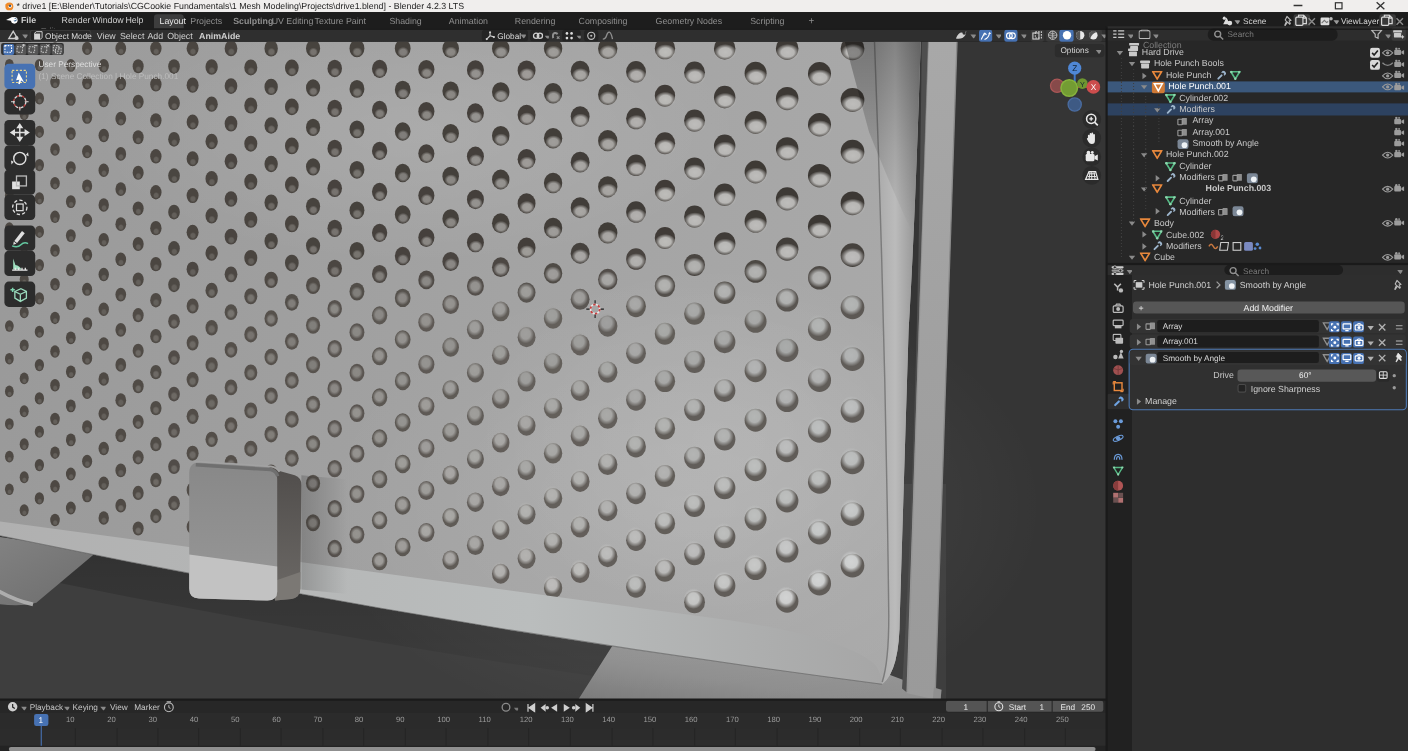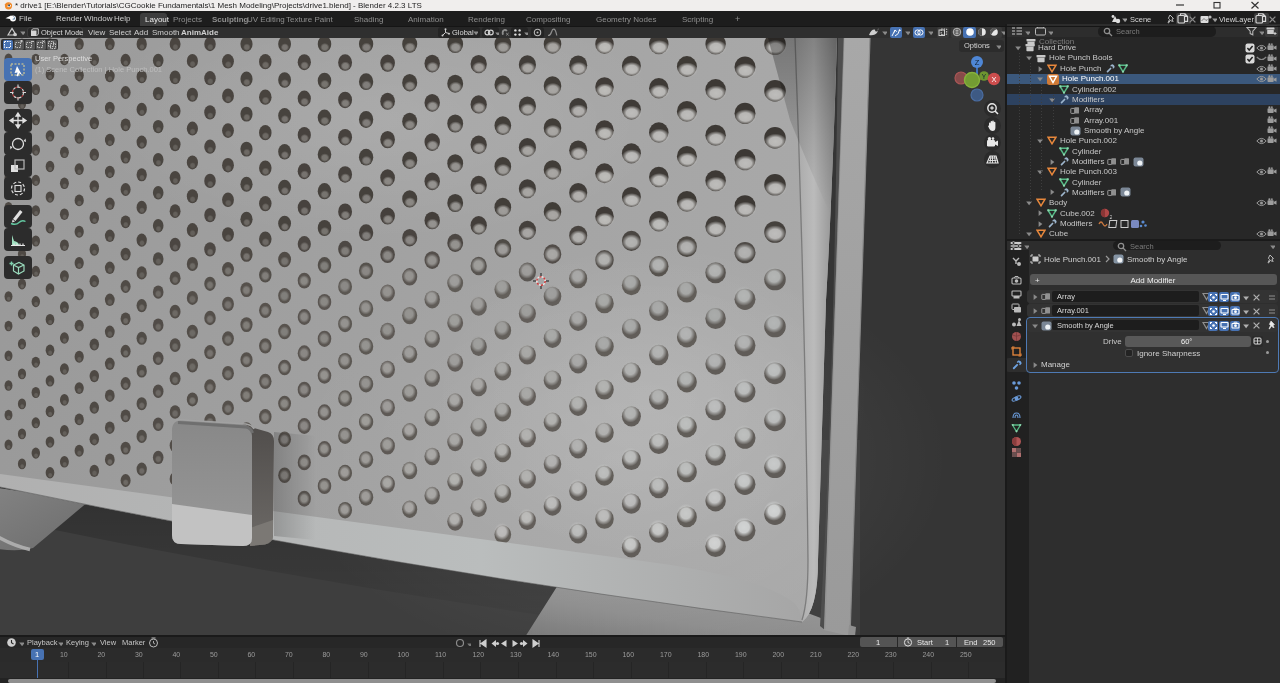--- a/index.html
+++ b/index.html
@@ -23,21 +23,21 @@
   </svg>
 <svg width="10" height="8" viewBox="0 0 10 8" style="position:absolute;left:1250px;top:1px">
     <path d="M1.5 1 L8.5 7.5 M8.5 1 L1.5 7.5" stroke="#333" stroke-width="1.2"></path>
   </svg>
 <div class="abs" style="left:0;top:11px;width:1280px;height:15px;background:#1d1d1d"></div>
 <svg width="13" height="9" viewBox="0 0 13 9" style="position:absolute;left:5px;top:14px">
     <circle cx="8" cy="4.5" r="3" fill="#fff"></circle>
     <circle cx="8.6" cy="4" r="1.6" fill="#265787"></circle>
     <path d="M0.5 4.2 L6 1.4 L10.5 4.0 L6.5 5.2 Z" fill="#fff"></path>
   </svg>
-<div class="abs" style="left:19px;top:14px;font-size:8px;color:#cfcfcf;font-weight:400;white-space:nowrap">File</div>
+<div class="abs" style="left:19px;top:14px;font-size:8px;color:#cfcfcf;font-weight:700;white-space:nowrap">File</div>
 <div class="abs" style="left:37px;top:24px;font-size:8px;color:#cfcfcf;font-weight:400;white-space:nowrap">Edit</div>
 <div class="abs" style="left:56px;top:14px;font-size:8px;color:#cfcfcf;font-weight:400;white-space:nowrap">Render</div>
 <div class="abs" style="left:84px;top:14px;font-size:8px;color:#cfcfcf;font-weight:400;white-space:nowrap">Window</div>
 <div class="abs" style="left:114px;top:14px;font-size:8px;color:#cfcfcf;font-weight:400;white-space:nowrap">Help</div>
 <div class="abs" style="left:140px;top:12.5px;width:27px;height:13px;background:#3d3d3d;border-radius:3px 3px 0 0"></div>
 <div class="abs" style="left:145px;top:14.5px;font-size:8px;color:#e8e8e8;font-weight:400;white-space:nowrap">Layout</div>
 <div class="abs" style="left:173px;top:14.5px;font-size:8px;color:#8f8f8f;font-weight:400;white-space:nowrap">Projects</div>
 <div class="abs" style="left:212px;top:14.5px;font-size:8px;color:#8f8f8f;font-weight:700;white-space:nowrap">Sculpting</div>
 <div class="abs" style="left:247px;top:14.5px;font-size:8px;color:#8f8f8f;font-weight:400;white-space:nowrap">UV Editing</div>
 <div class="abs" style="left:286px;top:14.5px;font-size:8px;color:#8f8f8f;font-weight:400;white-space:nowrap">Texture Paint</div>
@@ -98,21 +98,21 @@
     <rect x="1" y="2.5" width="5.5" height="5.5" fill="#d5d5d5"></rect>
     <path d="M1 2.5 L3 0.8 L8.3 0.8 L8.3 6 L6.5 8" fill="none" stroke="#d5d5d5" stroke-width="0.9"></path>
   </svg>
 <div class="abs" style="left:41px;top:28px;font-size:7.5px;color:#dadada;font-weight:400;white-space:nowrap">Object Mode</div>
 <svg width="6" height="6" viewBox="0 0 6 6" style="position:absolute;left:75px;top:29px">
     <path d="M1.2 2.4 L7 2.4 L4.1 6.2 Z" fill="#8a8a8a"></path>
   </svg>
 <div class="abs" style="left:88px;top:28px;font-size:8px;color:#cfcfcf;font-weight:400;white-space:nowrap">View</div>
 <div class="abs" style="left:109px;top:28px;font-size:8px;color:#cfcfcf;font-weight:400;white-space:nowrap">Select</div>
 <div class="abs" style="left:134px;top:28px;font-size:8px;color:#cfcfcf;font-weight:400;white-space:nowrap">Add</div>
-<div class="abs" style="left:152px;top:28px;font-size:8px;color:#cfcfcf;font-weight:400;white-space:nowrap">Smooth</div>
+<div class="abs" style="left:152px;top:28px;font-size:8px;color:#cfcfcf;font-weight:400;white-space:nowrap">Object</div>
 <div class="abs" style="left:181px;top:28px;font-size:8px;color:#cfcfcf;font-weight:700;white-space:nowrap">AnimAide</div>
 <div class="abs" style="left:438px;top:26.5px;width:42px;height:11px;background:#242424;border-radius:3px"></div>
 <svg width="9" height="9" viewBox="0 0 9 9" style="position:absolute;left:441px;top:27.5px">
     <path d="M1.5 7.5 L4.5 4.5 M4.5 4.5 L4.5 1 M4.5 4.5 L8 5.5" stroke="#ccc" stroke-width="1" fill="none"></path>
     <circle cx="4.5" cy="1.3" r="1" fill="#ccc"></circle>
     <circle cx="1.5" cy="7.5" r="1" fill="#ccc"></circle>
     <circle cx="8" cy="5.7" r="1" fill="#ccc"></circle>
   </svg>
 <div class="abs" style="left:452px;top:28px;font-size:7.5px;color:#dadada;font-weight:400;white-space:nowrap">Global</div>
 <svg width="6" height="6" viewBox="0 0 6 6" style="position:absolute;left:472px;top:29px">
@@ -2099,21 +2099,21 @@
 <svg width="11" height="10" viewBox="0 0 11 10" style="position:absolute;left:1133px;top:156.5px;">
     <rect x="0.5" y="0.5" width="10" height="9" rx="2" fill="#7b8796"></rect>
     <circle cx="6.8" cy="6" r="2.6" fill="#eef2f5"></circle>
   </svg>
 <svg width="8" height="8" viewBox="0 0 8 8" style="position:absolute;left:1036px;top:167.8px;">
     <path d="M1.2 2.4 L7 2.4 L4.1 6.2 Z" fill="#8a8a8a"></path>
   </svg>
 <svg width="10" height="9" viewBox="0 0 10 9" style="position:absolute;left:1047px;top:167.3px;">
     <path d="M1 1.2 L9 1.2 L5 7.8 Z" fill="none" stroke="#e8883c" stroke-width="1.5"></path>
   </svg>
-<div class="abs" style="left:1060px;top:167.20000000000002px;font-size:8px;color:#c8c8c8;font-weight:400;white-space:nowrap">Hole Punch.003</div>
+<div class="abs" style="left:1096px;top:167.20000000000002px;font-size:8px;color:#c8c8c8;font-weight:700;white-space:nowrap">Hole Punch.003</div>
 <svg width="11" height="8" viewBox="0 0 11 8" style="position:absolute;left:1256px;top:167.8px;">
     <path d="M0.8 4 Q5.5 -1.2 10.2 4 Q5.5 9.2 0.8 4 Z" fill="none" stroke="#999" stroke-width="1"></path>
     <circle cx="5.5" cy="4" r="1.5" fill="#999"></circle>
   </svg>
 <svg width="10" height="8" viewBox="0 0 10 8" style="position:absolute;left:1267px;top:167.3px;">
     <rect x="0.5" y="2.2" width="6.2" height="4.8" rx="0.9" fill="#9c9c9c"></rect>
     <path d="M7 3.8 L9.5 2.4 L9.5 6.8 L7 5.4 Z" fill="#9c9c9c"></path>
     <circle cx="2.4" cy="1.3" r="1.1" fill="#9c9c9c"></circle>
     <circle cx="4.9" cy="1.2" r="0.85" fill="#9c9c9c"></circle>
   </svg>

